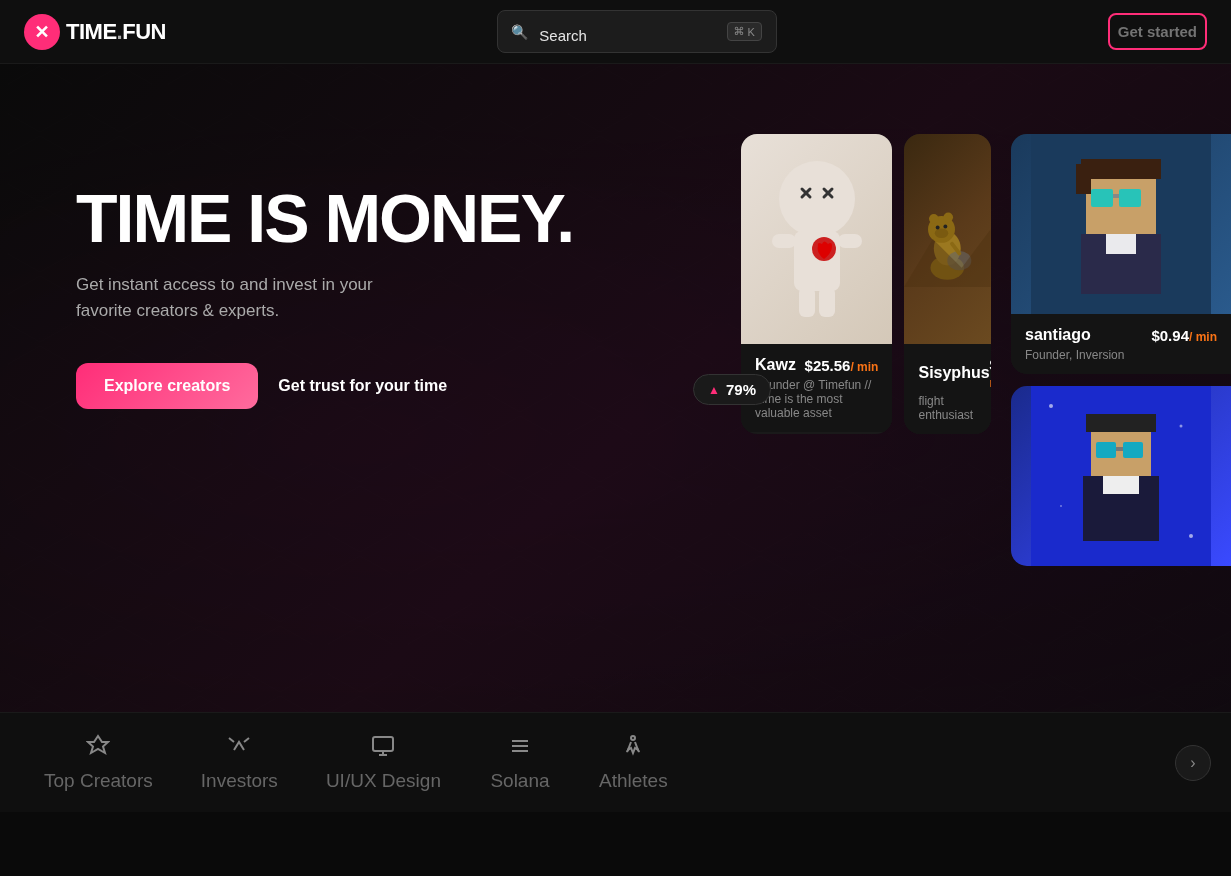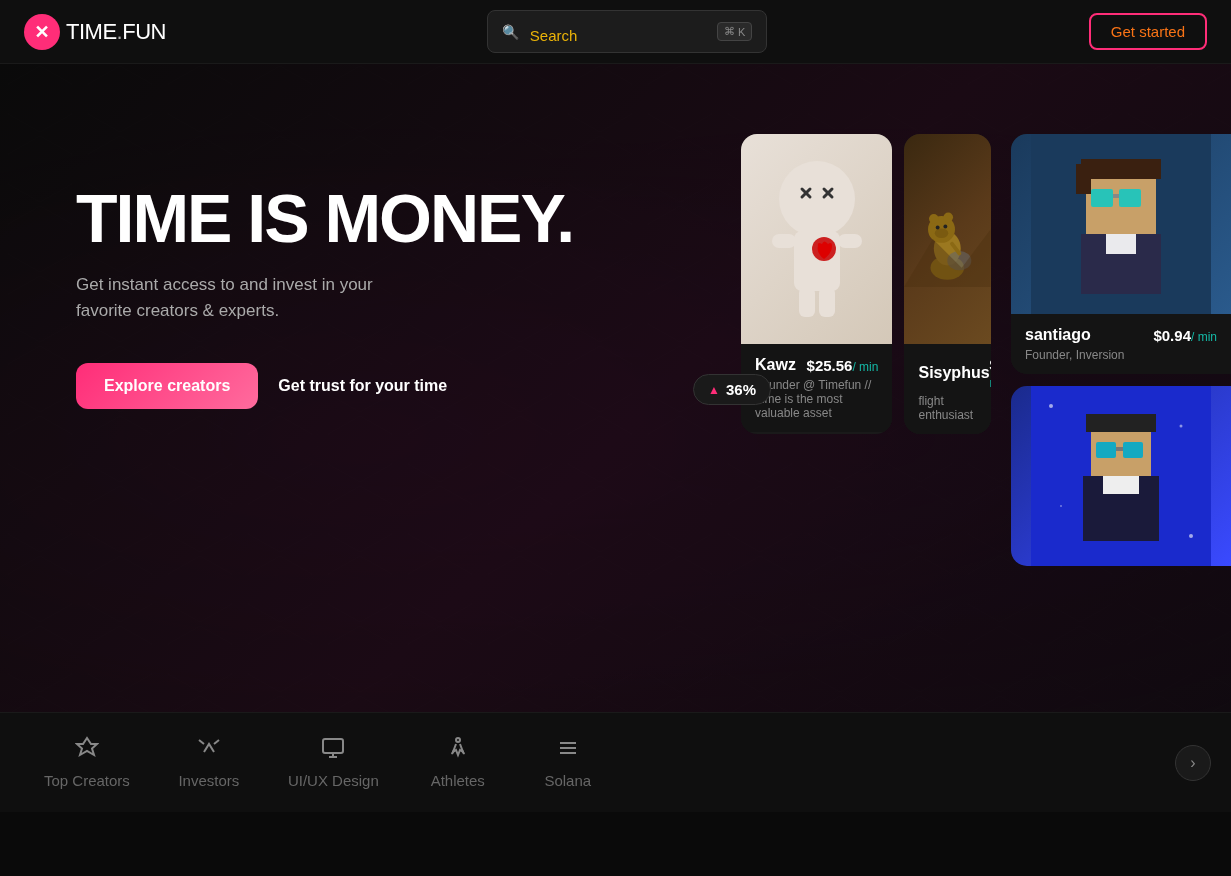--- a/index.html
+++ b/index.html
@@ -36,21 +36,21 @@
       border-radius: 50%;
       display: flex;
       align-items: center;
       justify-content: center;
       font-weight: 900;
       font-size: 18px;
       color: #fff;
     }
     .logo-text {
       font-size: 22px;
-      font-weight: 400;
+      font-weight: 700;
       color: #fff;
       letter-spacing: -0.5px;
     }
     .logo-text span {
       color: #aaa;
     }
     .search-bar {
       display: flex;
       align-items: center;
       background: #1c1c1c;
@@ -59,44 +59,44 @@
       padding: 8px 14px;
       width: 280px;
       gap: 10px;
       cursor: text;
     }
     .search-icon {
       color: #666;
       font-size: 14px;
     }
     .search-text {
-      color: #eab308;
+      color: #e5e5e5;
       font-size: 15px;
       flex: 1;
       margin-top: 8px;
     }
     .search-kbd {
       display: flex;
       align-items: center;
       gap: 3px;
       background: #2a2a2a;
       border: 1px solid #444;
       border-radius: 4px;
       padding: 2px 6px;
       font-size: 11px;
       color: #888;
     }
     .get-started-btn {
       background: transparent;
       border: 2px solid #ff2d78;
-      color: #f97316;
-      padding: 8px 20px;
+      color: #737373;
+      padding: 8px 8px;
       border-radius: 8px;
       font-size: 15px;
-      font-weight: 400;
+      font-weight: 700;
       cursor: pointer;
     }
 
     
     .hero {
       position: relative;
       height: 748px;
       background: linear-gradient(135deg, #0a0a0a 0%, #1a0a14 50%, #0f0a0f 100%);
       overflow: hidden;
       display: flex;
@@ -242,22 +242,22 @@
       font-weight: 700;
       color: #fff;
     }
     .card-price {
       font-size: 15px;
       font-weight: 700;
       color: #fff;
     }
     .card-price-unit {
       font-size: 12px;
-      color: #14b8a6;
-      font-weight: 400;
+      color: #f97316;
+      font-weight: 700;
       margin-top: 24px;
     }
     .card-desc {
       font-size: 12px;
       color: #888;
     }
 
     
     .cards-area-right {
       position: absolute;
@@ -330,21 +330,21 @@
       font-weight: 700;
     }
     .nav-icon {
       font-size: 22px;
       color: #888;
     }
     .nav-item.active .nav-icon {
       color: #fff;
     }
     .nav-label {
-      font-size: 15px;
+      font-size: 19px;
       color: #666;
     }
     .nav-next-btn {
       margin-left: auto;
       width: 36px;
       height: 36px;
       border-radius: 50%;
       border: 1px solid #333;
       background: #1a1a1a;
       display: flex;
@@ -399,21 +399,21 @@
     <h1 class="hero-title">TIME IS MONEY.</h1>
     <p class="hero-subtitle">Get instant access to and invest in your favorite creators &amp; experts.</p>
     <div class="hero-buttons">
       <button class="explore-btn">Explore creators</button>
       <button class="getpaid-btn">Get trust for your time</button>
     </div>
   </div>
 
   <div class="badge">
     <span class="badge-arrow">▲</span>
-    <span>36%</span>
+    <span>79%</span>
   </div>
 
   <div class="cards-area">
 
     <div class="card">
       <div class="card-img-kawz">
         <svg width="130" height="180" viewBox="0 0 130 180" xmlns="http://www.w3.org/2000/svg">
 
           <circle cx="65" cy="50" r="38" fill="#e8e0d8"></circle>
 
@@ -571,36 +571,36 @@
           <rect x="2" y="3" width="20" height="14" rx="2"></rect>
           <path d="M8 21h8M12 17v4"></path>
         </svg>
       </span>
       <span class="nav-label">UI/UX Design</span>
     </div>
 
     <div class="nav-item">
       <span class="nav-icon">
         <svg width="24" height="24" viewBox="0 0 24 24" fill="none" stroke="#888" stroke-width="2">
+          <line x1="4" y1="7" x2="20" y2="7"></line>
+          <line x1="4" y1="12" x2="20" y2="12"></line>
+          <line x1="4" y1="17" x2="20" y2="17"></line>
+        </svg>
+      </span>
+      <span class="nav-label">Solana</span>
+    </div>
+
+    <div class="nav-item">
+      <span class="nav-icon">
+        <svg width="24" height="24" viewBox="0 0 24 24" fill="none" stroke="#888" stroke-width="2">
           <circle cx="12" cy="4" r="2"></circle>
           <path d="M10 8l-3 8 3-2 2 5 2-5 3 2-3-8"></path>
           <path d="M8 14l-2 4M16 14l2 4"></path>
         </svg>
       </span>
       <span class="nav-label">Athletes</span>
     </div>
 
-    <div class="nav-item">
-      <span class="nav-icon">
-        <svg width="24" height="24" viewBox="0 0 24 24" fill="none" stroke="#888" stroke-width="2">
-          <line x1="4" y1="7" x2="20" y2="7"></line>
-          <line x1="4" y1="12" x2="20" y2="12"></line>
-          <line x1="4" y1="17" x2="20" y2="17"></line>
-        </svg>
-      </span>
-      <span class="nav-label">Solana</span>
-    </div>
-
     <div class="nav-next-btn">
       <span>›</span>
     </div>
   </nav>
 </main>
 
 </body></html>

